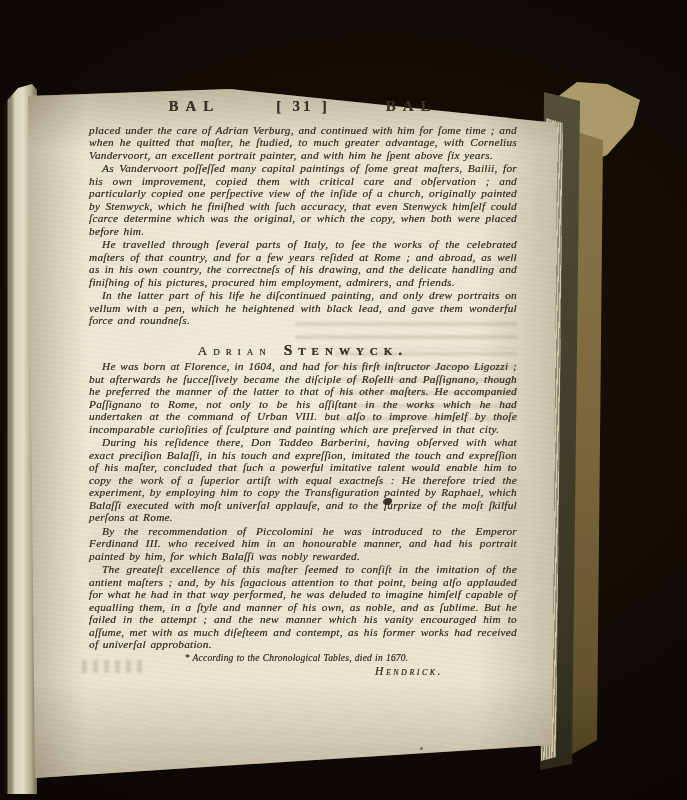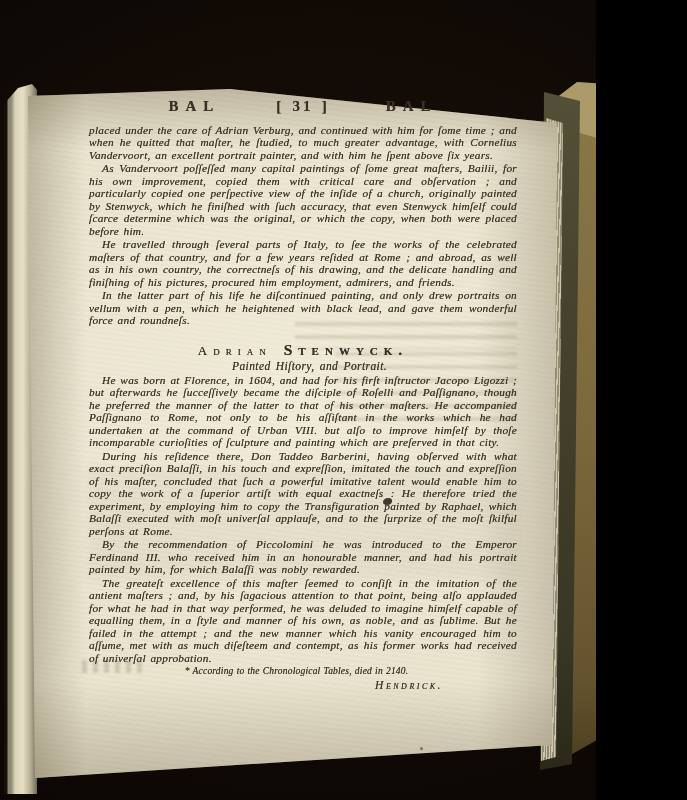--- a/index.html
+++ b/index.html
@@ -1,17 +1,17 @@
 <!DOCTYPE html>
 <html><head>
 <meta charset="utf-8">
 <style>
   html,body { margin:0; padding:0; background:#000; }
   .scene {
-    position:relative; width:596px; height:800px; overflow:hidden;
+    position:relative; width:687px; height:800px; overflow:hidden;
     background: radial-gradient(ellipse 600px 500px at 55% 45%, #1b120a 0%, #120b06 60%, #0c0704 100%);
     font-family:"Liberation Serif","DejaVu Serif",serif;
   }
   .scene > div { position:absolute; }
 
   
   .cover-torn {
     left:0; top:0; width:687px; height:800px; z-index:1;
     clip-path: polygon(556px 98px, 577px 82px, 607px 84px, 640px 100px, 633px 126px, 607px 155px, 579px 167px, 559px 150px, 552px 120px);
     background:
@@ -121,24 +121,23 @@
     </div>
 
     <p class="no-indent">placed under the care of Adrian Verburg, and continued with him for ſome time ; and when he quitted that maſter, he ſtudied, to much greater advantage, with Cornelius Vandervoort, an excellent portrait painter, and with him he ſpent above ſix years.</p>
     <p>As Vandervoort poſſeſſed many capital paintings of ſome great maſters, Bailii, for his own improvement, copied them with critical care and obſervation ; and particularly copied one perſpective view of the inſide of a church, originally painted by Stenwyck, which he finiſhed with ſuch accuracy, that even Stenwyck himſelf could ſcarce determine which was the original, or which the copy, when both were placed before him.</p>
     <p>He travelled through ſeveral parts of Italy, to ſee the works of the celebrated maſters of that country, and for a few years reſided at Rome ; and abroad, as well as in his own country, the correctneſs of his drawing, and the delicate handling and finiſhing of his pictures, procured him employment, admirers, and friends.</p>
     <p>In the latter part of his life he diſcontinued painting, and only drew portraits on vellum with a pen, which he heightened with black lead, and gave them wonderful force and roundneſs.</p>
 
     <div class="entry-heading">
       <span class="name-first">Adrian</span><span class="name-last">Stenwyck.</span>
     </div>
-    <p class="subtitle">Painted Hiſtory, and Portrait.</p>
 
     <p>He was born at Florence, in 1604, and had for his firſt inſtructor Jacopo Ligozzi ; but afterwards he ſucceſſively became the diſciple of Roſelli and Paſſignano, though he preferred the manner of the latter to that of his other maſters. He accompanied Paſſignano to Rome, not only to be his aſſiſtant in the works which he had undertaken at the command of Urban VIII. but alſo to improve himſelf by thoſe incomparable curioſities of ſculpture and painting which are preſerved in that city.</p>
     <p>During his reſidence there, Don Taddeo Barberini, having obſerved with what exact preciſion Balaſſi, in his touch and expreſſion, imitated the touch and expreſſion of his maſter, concluded that ſuch a powerful imitative talent would enable him to copy the work of a ſuperior artiſt with equal exactneſs : He therefore tried the experiment, by employing him to copy the Transfiguration painted by Raphael, which Balaſſi executed with moſt univerſal applauſe, and to the ſurprize of the moſt ſkilful perſons at Rome.</p>
     <p>By the recommendation of Piccolomini he was introduced to the Emperor Ferdinand III. who received him in an honourable manner, and had his portrait painted by him, for which Balaſſi was nobly rewarded.</p>
     <p>The greateſt excellence of this maſter ſeemed to conſiſt in the imitation of the antient maſters ; and, by his ſagacious attention to that point, being alſo applauded for what he had in that way performed, he was deluded to imagine himſelf capable of equalling them, in a ſtyle and manner of his own, as noble, and as ſublime. But he failed in the attempt ; and the new manner which his vanity encouraged him to aſſume, met with as much diſeſteem and contempt, as his former works had received of univerſal approbation.</p>
 
-    <p class="footnote">* According to the Chronological Tables, died in 2140.</p>
+    <p class="footnote">* According to the Chronological Tables, died in 1670.</p>
     <p class="catchword">Hendrick.</p>
 
   </div>
 </div>
 
 </body></html>

